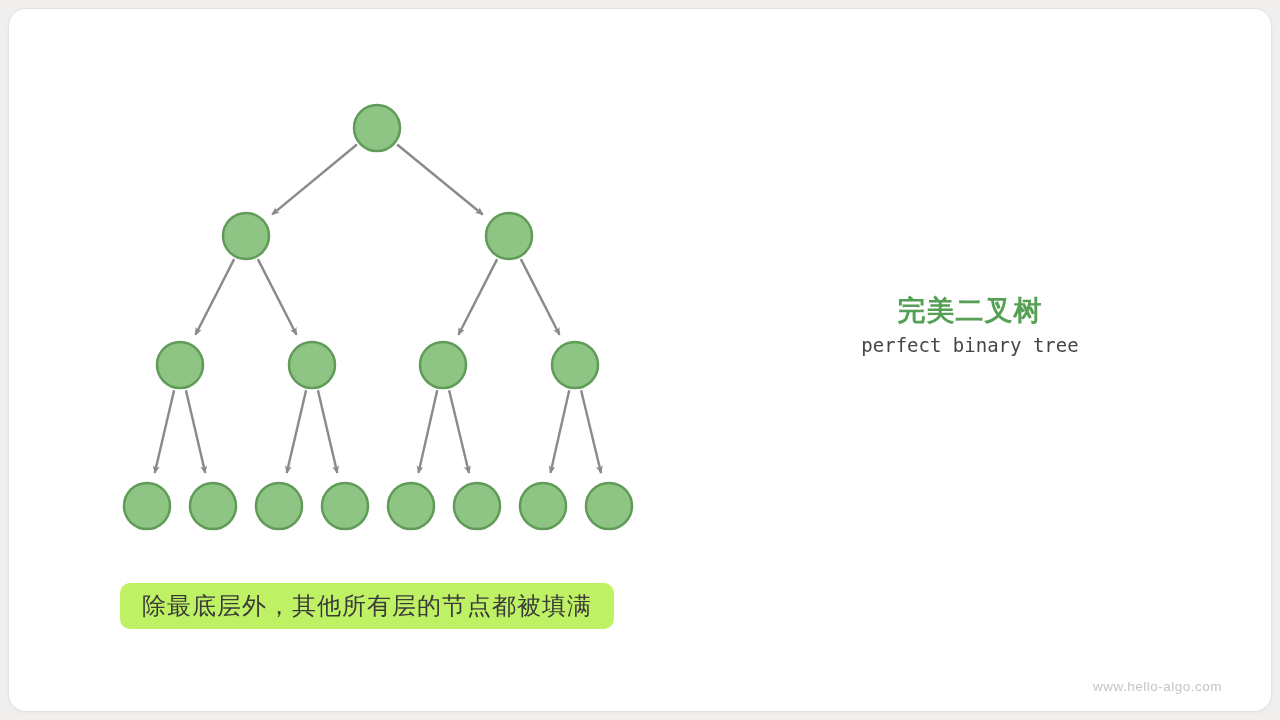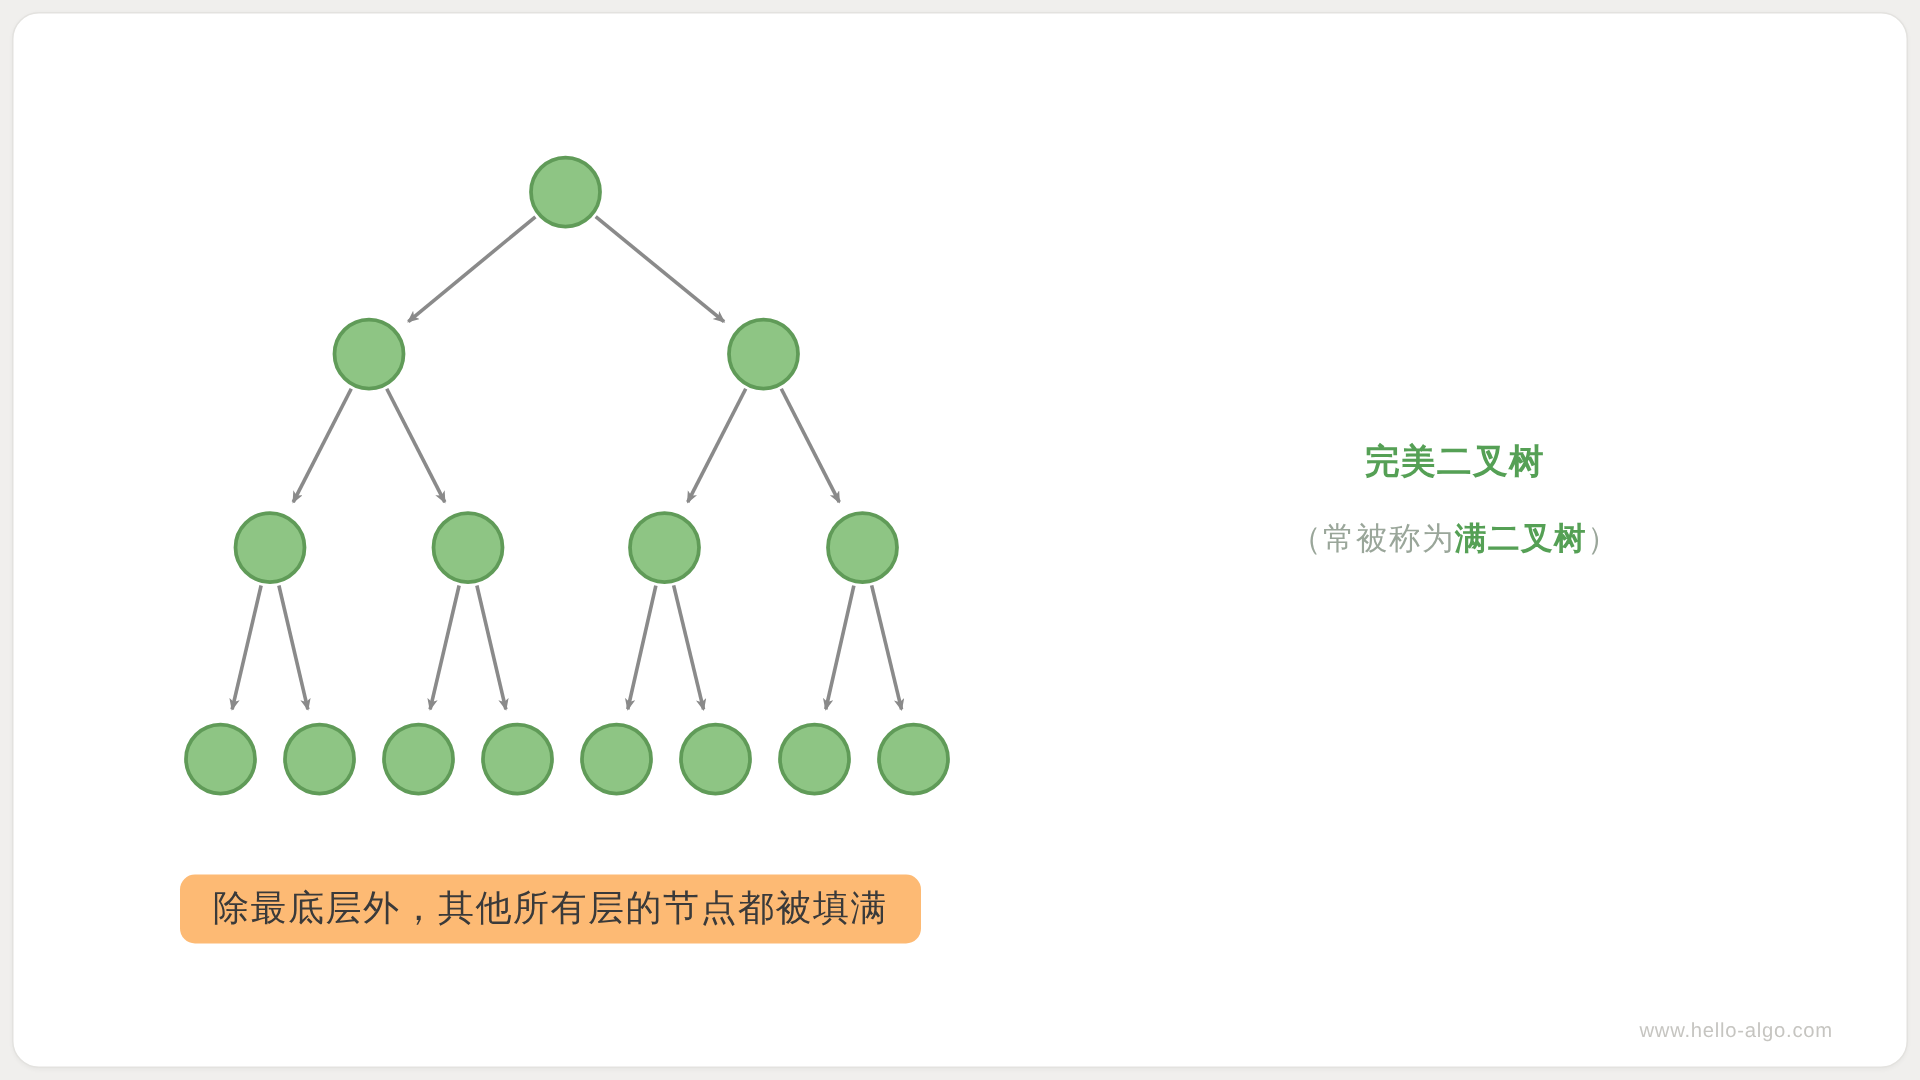--- a/index.html
+++ b/index.html
@@ -26,24 +26,24 @@
     left: 0; top: 0;
     width: 1280px; height: 720px;
   }
   .label-block {
     position: absolute;
     left: 800px; top: 292px;
     width: 340px;
     text-align: center;
   }
   .label-title {
-    font-size: 23px;
+    font-size: 28px;
     font-weight: bold;
     letter-spacing: 1px;
-    margin-bottom: 22px;
+    margin-bottom: 4px;
   }
   .label-subtitle {
     font-family: "DejaVu Sans Mono", "Liberation Mono", monospace;
     font-size: 19px;
     color: #454545;
     margin-bottom: 22px;
   }
   .label-note {
     font-size: 21px;
     color: #9aa69a;
@@ -51,21 +51,21 @@
   }
   .label-note .note-bold {
     font-weight: bold;
   }
   .caption {
     position: absolute;
     left: 120px; top: 583px;
     height: 46px;
     line-height: 46px;
     padding: 0 22px;
-    background: #fdba74;
+    background: #bef264;
     border-radius: 10px;
     font-size: 24px;
     color: #3a3a3a;
     letter-spacing: 1px;
     white-space: nowrap;
   }
   .watermark {
     position: absolute;
     right: 58px; bottom: 26px;
     font-family: Liberation Sans, sans-serif;
@@ -116,19 +116,19 @@
         <circle cx="345" cy="506" r="23" fill="#8ec584" stroke="#609b58" stroke-width="2.5"></circle>
         <circle cx="411" cy="506" r="23" fill="#8ec584" stroke="#609b58" stroke-width="2.5"></circle>
         <circle cx="477" cy="506" r="23" fill="#8ec584" stroke="#609b58" stroke-width="2.5"></circle>
         <circle cx="543" cy="506" r="23" fill="#8ec584" stroke="#609b58" stroke-width="2.5"></circle>
         <circle cx="609" cy="506" r="23" fill="#8ec584" stroke="#609b58" stroke-width="2.5"></circle>
       </g>
   </svg>
 
   <div class="label-block">
     <div class="label-title" style="color: rgb(85, 160, 85);">完美二叉树</div>
-    <div class="label-note"><span>（常被称为</span><span class="note-bold" style="color: rgb(85, 160, 85);">满二叉树</span><span>）</span></div>
+    <div class="label-subtitle">perfect binary tree</div>
   </div>
 
   <div class="caption">除最底层外，其他所有层的节点都被填满</div>
 
   <div class="watermark">www.hello-algo.com</div>
 </div>
 
 </body></html>

